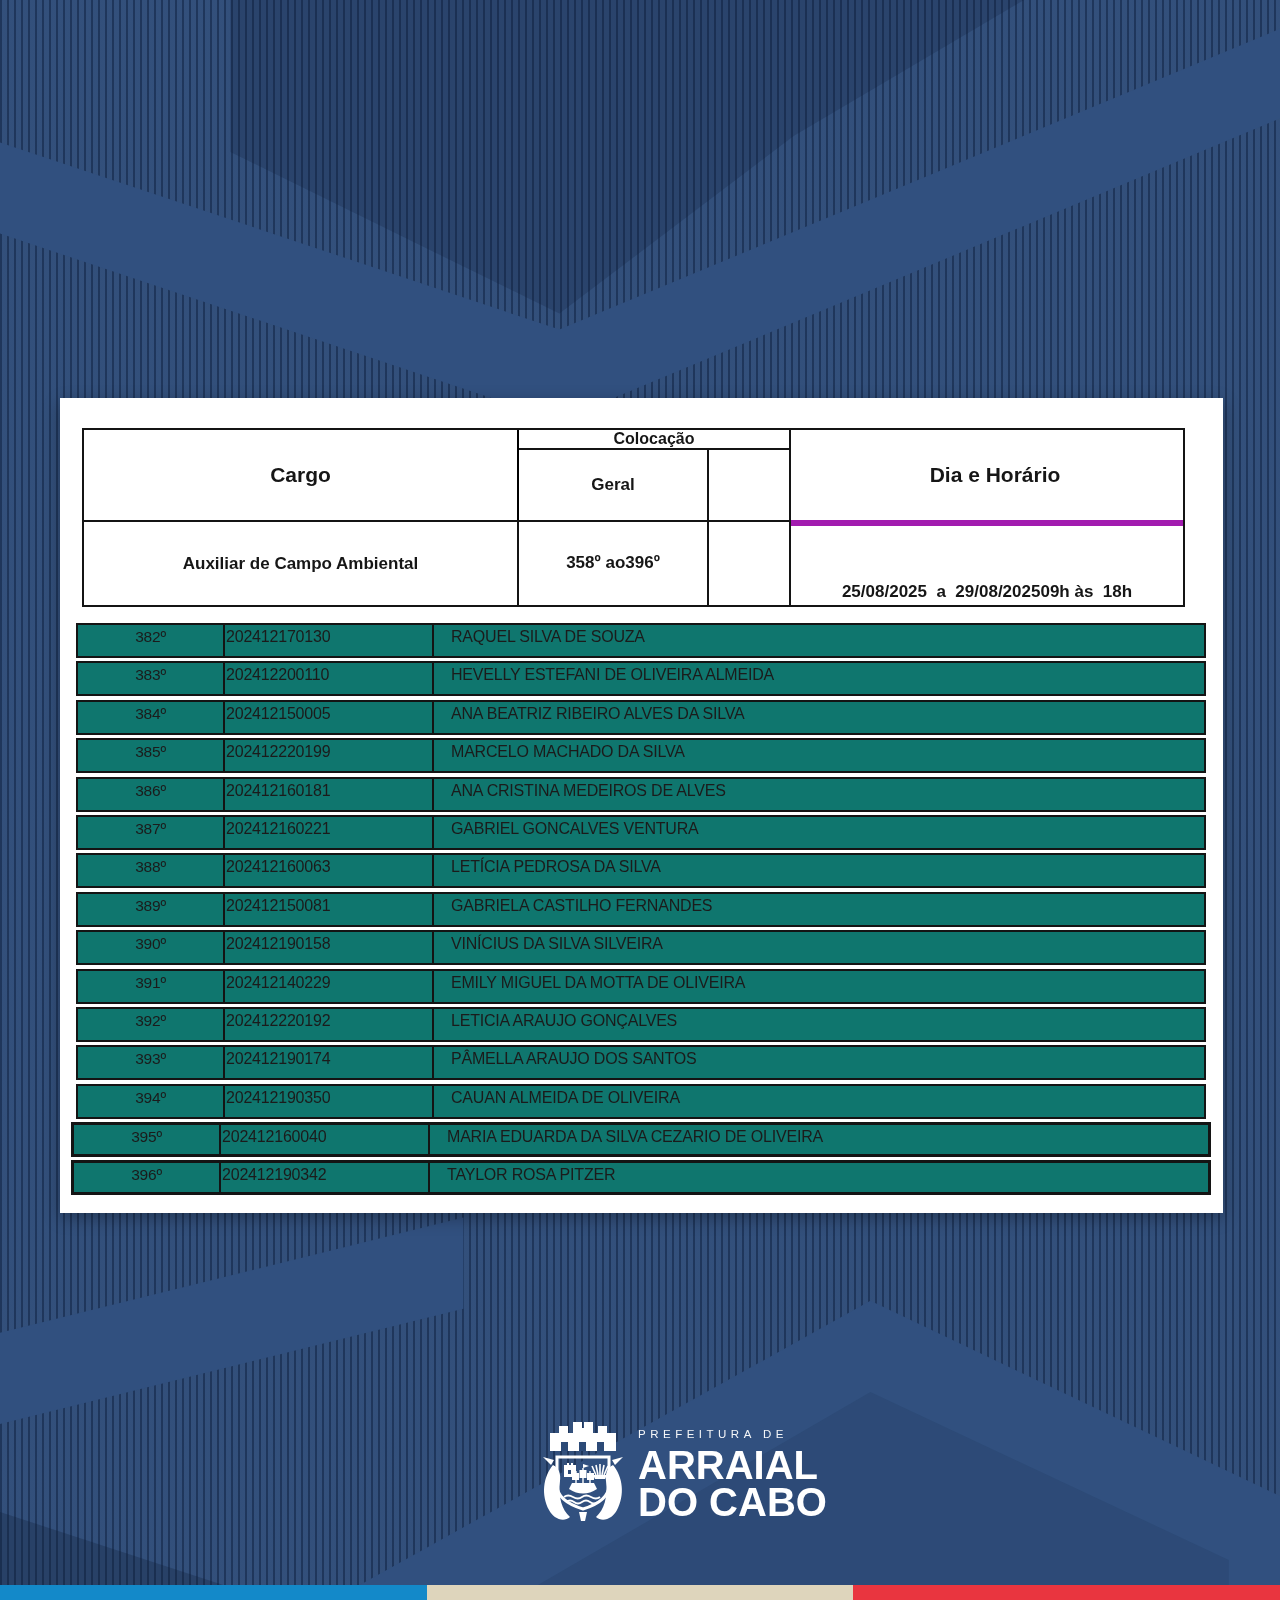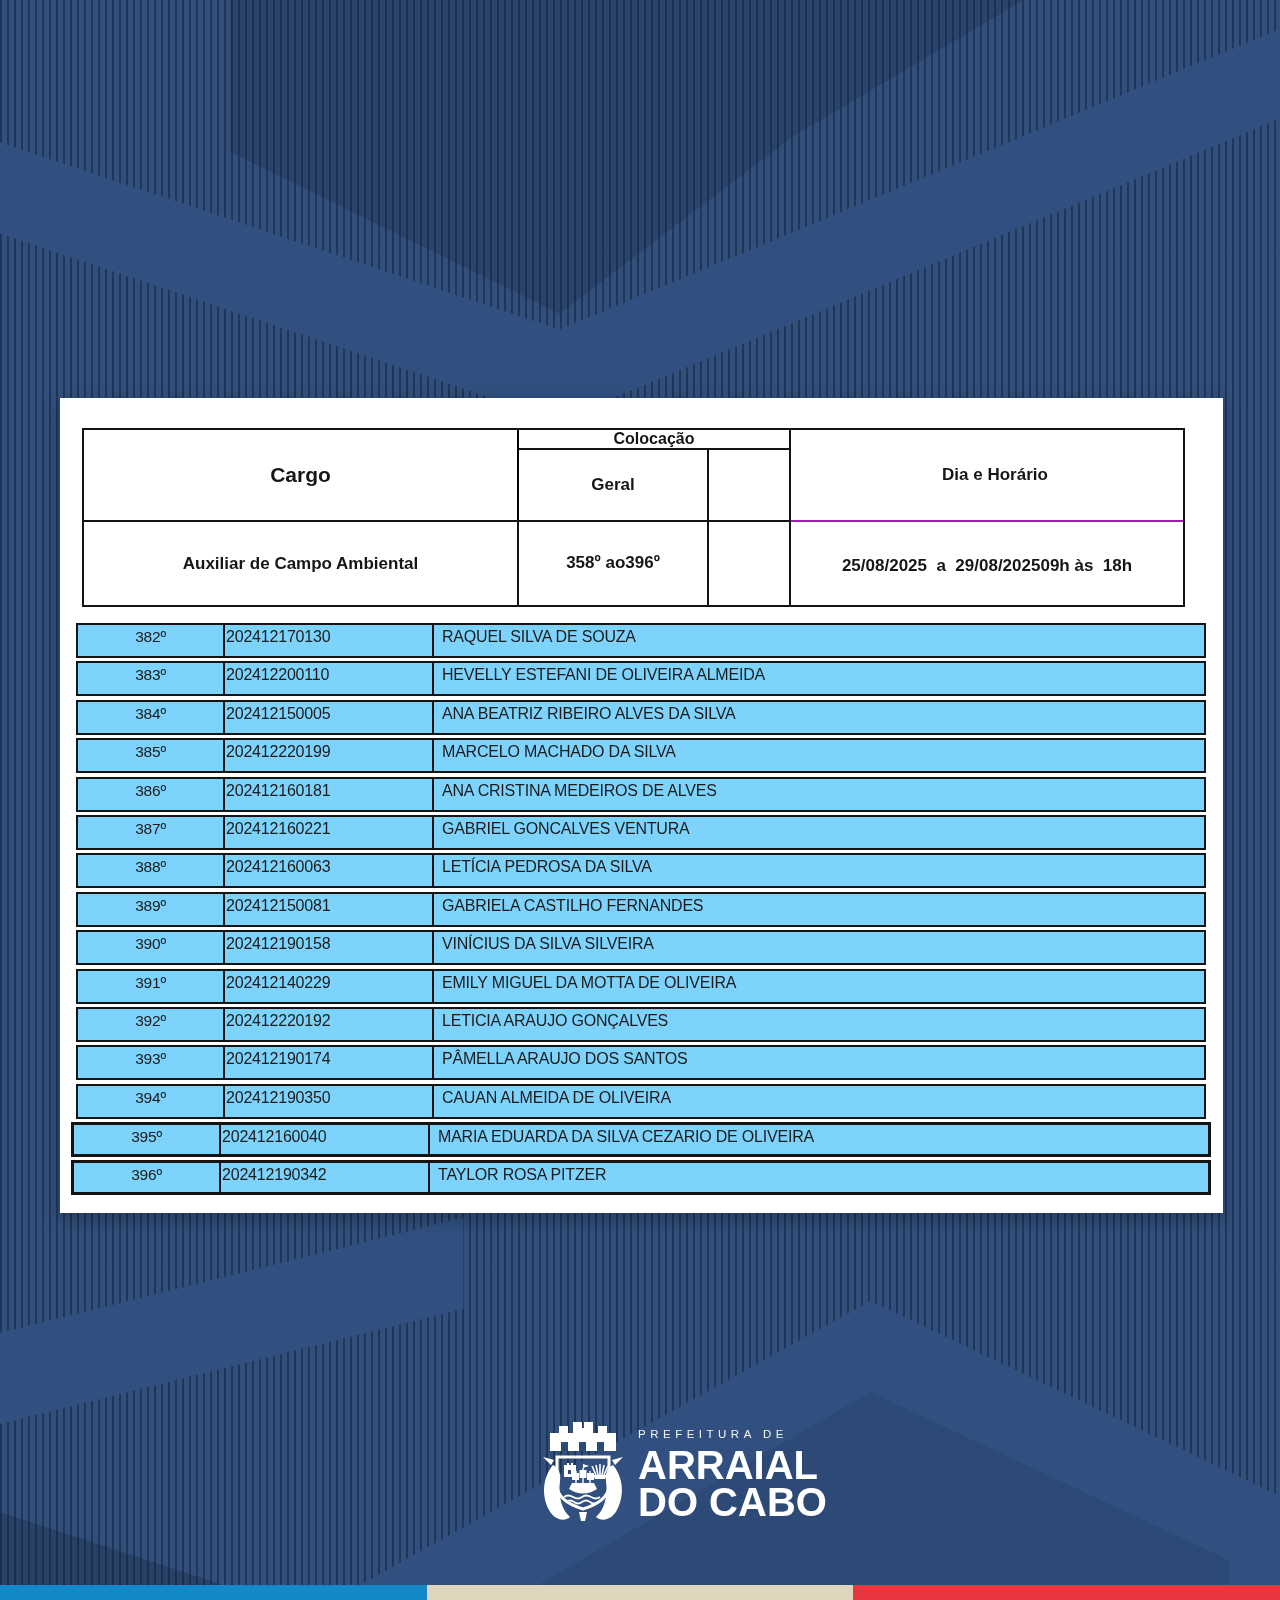--- a/index.html
+++ b/index.html
@@ -53,39 +53,39 @@
     grid-template-columns:435px 190px 82px auto;
     grid-template-rows:20px 70px auto;
     border:2px solid #141414;
     color:#161616;font-weight:bold;
   }
   .hcell{box-sizing:border-box;display:flex;align-items:center;justify-content:center;text-align:center;}
   .hc-cargo   {grid-column:1;grid-row:1/3;border-right:2px solid #000000;font-size:21px;}
   .hc-coloc   {grid-column:2/4;grid-row:1;border-right:2px solid #141414;border-bottom:2px solid #141414;font-size:16px;}
   .hc-geral   {grid-column:2;grid-row:2;border-right:2px solid #141414;font-size:17px;}
   .hc-sub     {grid-column:3;grid-row:2;border-right:2px solid #141414;}
-  .hc-dia     {grid-column:4;grid-row:1/3;font-size:17px;margin-left:16px;}
+  .hc-dia     {grid-column:4;grid-row:1/3;font-size:21px;margin-left:16px;}
   .hc-cargo2  {grid-column:1;grid-row:3;border-top:2px solid #141414;border-right:2px solid #141414;font-size:17px;}
   .hc-range   {grid-column:2;grid-row:3;border-top:2px solid #141414;border-right:2px solid #141414;font-size:17px;line-height:1.65;white-space:pre;}
   .hc-sub2    {grid-column:3;grid-row:3;border-top:2px solid #141414;border-right:2px solid #141414;}
-  .hc-dia2    {grid-column:4;grid-row:3;border-top:2px solid #a21caf;font-size:17px;line-height:1.55;
-               align-items:center;padding-top:5px;white-space:pre;}
+  .hc-dia2    {grid-column:4;grid-row:3;border-top:6px solid #a21caf;font-size:17px;line-height:1.55;
+               align-items:flex-end;padding-top:5px;white-space:pre;}
   
   .list{position:absolute;left:16px;top:225px;width:1130px;}
   .row{
     display:grid;grid-template-columns:147px 209px 1fr;
     box-sizing:border-box;height:35px;margin-bottom:3.4px;
-    border:2px solid #141414;background:#7dd3fc;
+    border:2px solid #141414;background:#0f766e;
     color:#1b1b1b;font-size:16px;letter-spacing:-0.2px;
   }
   .row.heavy{border-width:3px;margin-left:-5px;margin-right:-5px;}
   .c{box-sizing:border-box;padding-top:3px;overflow:hidden;white-space:nowrap;}
   .c1{border-right:2px solid #141414;text-align:center;font-size:15.5px;}
   .c2{border-right:2px solid #141414;padding-left:1px;}
-  .c3{padding-left:8px;}
+  .c3{padding-left:17px;}
   
   .logo{position:absolute;left:506px;top:1414px;z-index:5;display:flex;align-items:flex-start;padding-left:32px;}
   .crest{width:90px;height:116px;flex:0 0 auto;}
   .logo-text{margin-left:10px;padding-top:14px;color:#ffffff;}
   .brand-small{font-size:11.5px;letter-spacing:4.5px;font-weight:400;opacity:.95;margin-bottom:7px;white-space:nowrap;}
   .brand-big{font-size:40px;font-weight:bold;line-height:.92;letter-spacing:0px;white-space:nowrap;}
   
   .bar{position:absolute;left:0;bottom:0;width:100%;height:15px;display:flex;z-index:6;}
   .bar>div{flex:1;}
   .bar-blue{background:#1389c9;}

